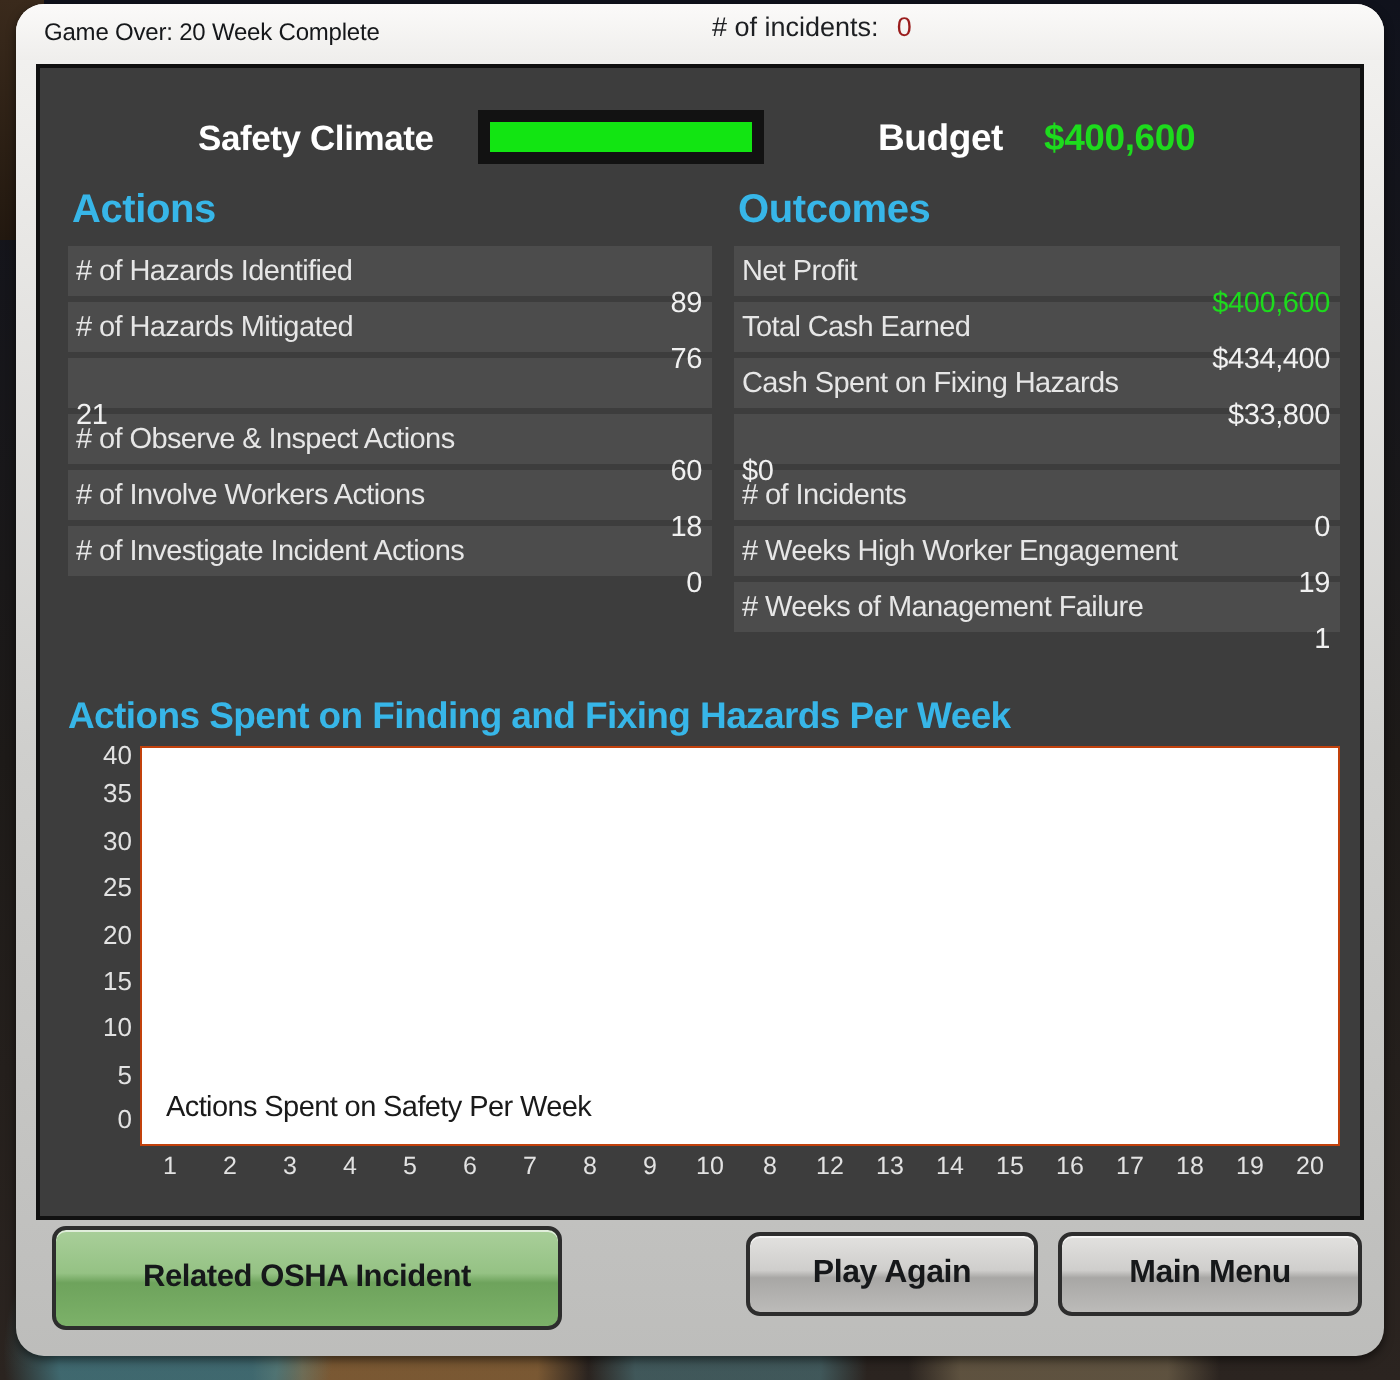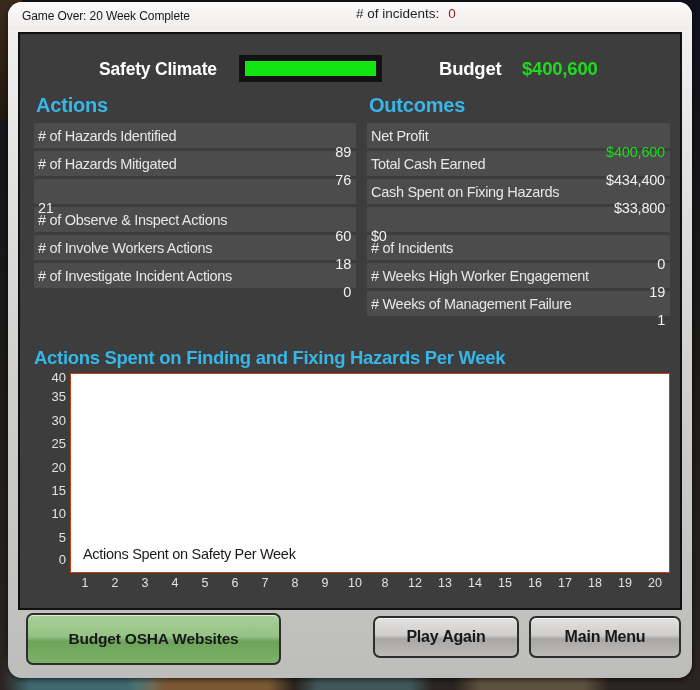--- a/index.html
+++ b/index.html
@@ -415,18 +415,18 @@
             <span class="x-tick">18</span>
             <span class="x-tick">19</span>
             <span class="x-tick">20</span>
           </div>
       </div>
     </div>
 
   </div>
 
   <div class="footer">
-    <button class="btn btn-osha">Budget OSHA Websites</button>
+    <button class="btn btn-osha">Related OSHA Incident</button>
     <button class="btn btn-play">Play Again</button>
     <button class="btn btn-menu">Main Menu</button>
   </div>
 
 </div>
 
 </body></html>

